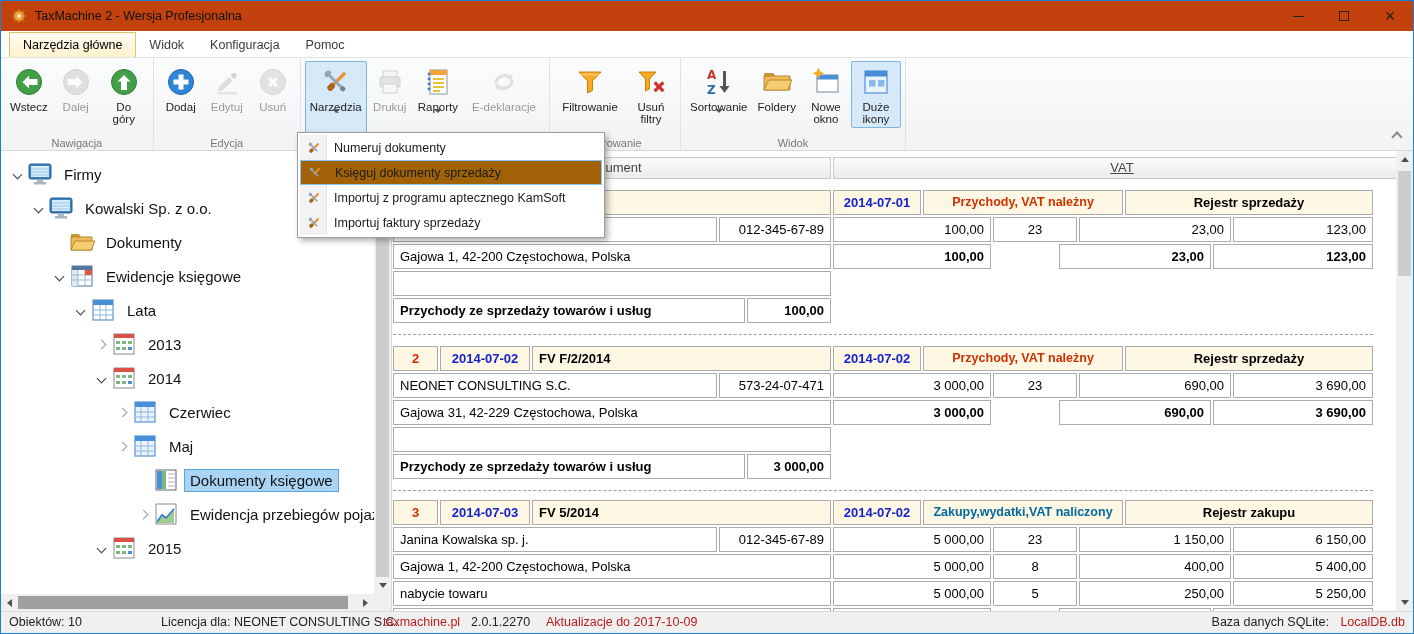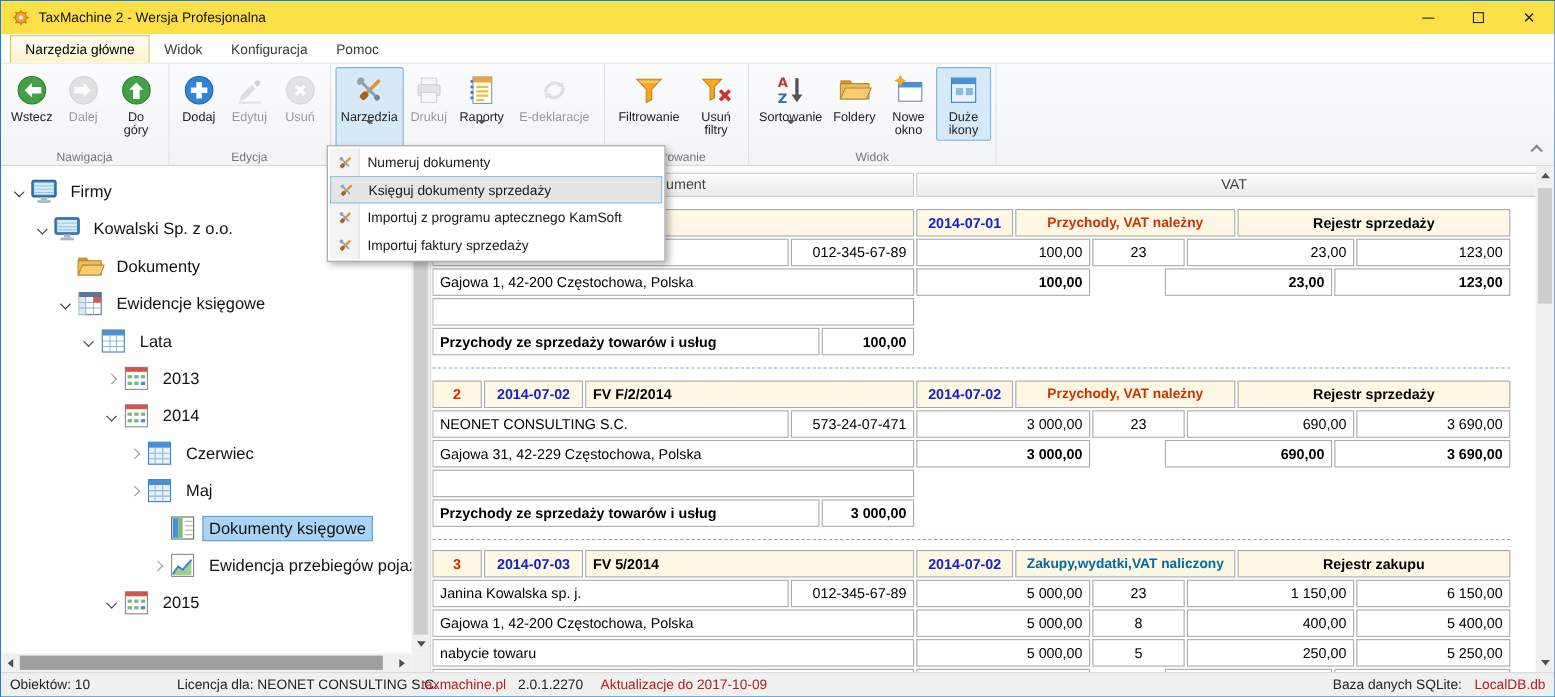--- a/index.html
+++ b/index.html
@@ -1,21 +1,21 @@
 <!DOCTYPE html>
 <html><head>
 <meta charset="utf-8">
 <style>
   * { box-sizing: border-box; margin:0; padding:0; }
   html,body { width:1414px; height:634px; overflow:hidden; }
   body { font-family:"Liberation Sans", sans-serif; background:#fff; }
   .window { width:1414px; height:634px; border:1px solid #1a7fd4; background:#fff; display:flex; flex-direction:column; position:relative; overflow:hidden; }
 
   
-  .titlebar { flex:0 0 30px; display:flex; align-items:center; padding-left:10px; background:#fde047; }
+  .titlebar { flex:0 0 30px; display:flex; align-items:center; padding-left:10px; background:#c2410c; }
   .app-icon { width:16px; height:16px; margin-right:8px; flex:0 0 auto; }
   .title-text { font-size:12.5px; color:#111; }
   .win-controls { margin-left:auto; display:flex; height:100%; }
   .win-btn { width:46px; display:flex; align-items:center; justify-content:center; }
   .glyph-min { width:11px; height:1px; background:#222; }
   .glyph-max { width:10px; height:10px; border:1px solid #222; }
   .glyph-close { font-size:18px; color:#222; line-height:1; }
 
   
   .tabrow { flex:0 0 27px; display:flex; align-items:flex-end; padding-left:8px; background:#fff; border-bottom:1px solid #e3e3e3; }
@@ -34,21 +34,21 @@
   .rbtn.pressed { background:#d6e9f8; border-color:#7fb5de; }
   .rbtn.w2 { max-width:50px; }
   .darrow { width:0; height:0; border-left:4px solid transparent; border-right:4px solid transparent; border-top:4px solid #555; margin:3px auto 0; }
   .ribcol { position:absolute; right:12px; bottom:9px; width:8px; height:8px; border-left:2px solid #888; border-top:2px solid #888; transform:rotate(45deg); }
 
   
   .menu { position:absolute; left:296px; top:131px; width:308px; background:#fff; border:1px solid #9e9e9e; box-shadow:3px 3px 6px rgba(0,0,0,.3); z-index:100; padding:2px; }
   .menu::before { content:""; position:absolute; left:2px; top:2px; bottom:2px; width:26px; background:#f3f3f3; border-right:1px solid #e2e2e2; }
   .mitem { position:relative; height:25px; display:flex; align-items:center; padding-left:34px; font-size:12.5px; color:#1a1a1a; }
   .mitem .micon { position:absolute; left:6px; width:16px; height:16px; z-index:1; }
-  .mitem.hl { background:#e5e5e5; border:1px solid #84c3f2; }
+  .mitem.hl { background:#a16207; border:1px solid #84c3f2; }
 
   
   .main { flex:1; position:relative; background:#fff; overflow:hidden; }
 
   
   .tree { position:absolute; left:0; top:0; bottom:0; width:391px; border-right:1px solid #d9d9d9; background:#fff; overflow:hidden; }
   .tree-inner { position:absolute; left:0; top:6px; right:17px; }
   .trow { height:34px; display:flex; align-items:center; font-size:15px; color:#111; white-space:nowrap; }
   .texp { width:16px; display:flex; justify-content:center; flex:0 0 auto; }
   .chev { width:7px; height:7px; border-right:1.6px solid #9a9a9a; border-bottom:1.6px solid #9a9a9a; transform:rotate(-45deg); }
@@ -67,21 +67,21 @@
   .tri-lf { width:0;height:0;border-top:4px solid transparent;border-bottom:4px solid transparent;border-right:5px solid #505050; }
   .tri-rt { width:0;height:0;border-top:4px solid transparent;border-bottom:4px solid transparent;border-left:5px solid #505050; }
   .thumb-v { position:absolute; left:2px; right:2px; background:#cdcdcd; }
   .thumb-h { position:absolute; top:2px; bottom:2px; background:#9f9f9f; }
   .msb { position:absolute; right:0; top:0; bottom:0; width:17px; background:#f0f0f0; }
 
   
   .content { position:absolute; left:392px; top:0; right:17px; bottom:0; overflow:hidden; background:#fff; }
   .phdr { position:absolute; top:6px; height:22px; background:linear-gradient(#fbfbfb,#ebebeb); border:1px solid #c9c9c9; text-align:center; line-height:20px; font-size:13px; color:#444; }
   .phdr-doc { left:0; width:438px; }
-  .phdr-vat { left:440px; width:578px; }
+  .phdr-vat { left:440px; width:578px;text-decoration:underline; }
   .dblock { position:absolute; left:0; width:438px; }
   .vblock { position:absolute; left:440px; width:540px; }
   .grow { display:flex; height:25px; margin-bottom:2px; }
   .grow > * + * { margin-left:2px; }
   .cell { border:1px solid #ababab; background:#fff; font-size:13px; line-height:23px; padding:0 6px; white-space:nowrap; overflow:hidden; }
   .hdr { background:#fdf7e3; font-weight:bold; }
   .flex { flex:1; }
   .bold { font-weight:bold; }
   .cnum { width:45px; text-align:center; color:#d42b00; }
   .cdate { width:90px; text-align:center; color:#1522cc; }

